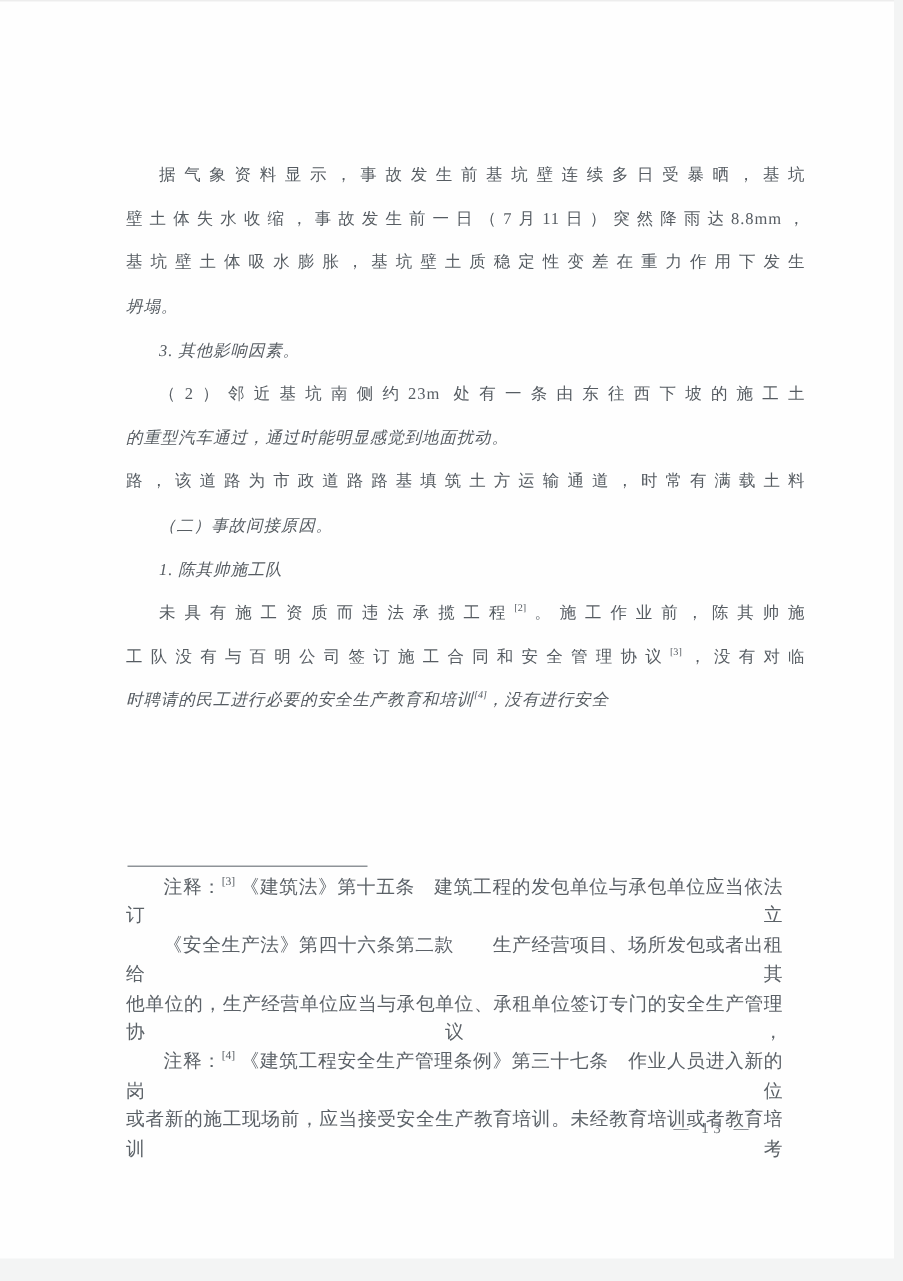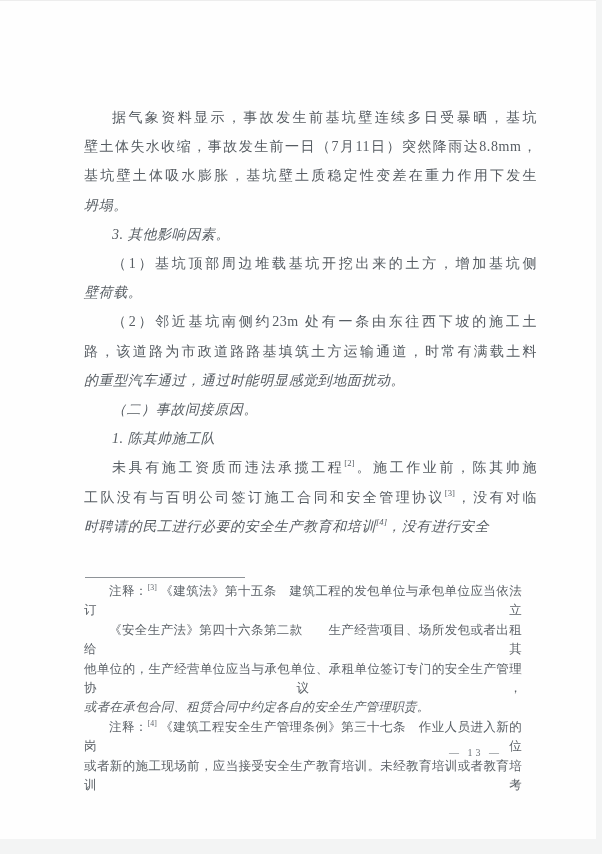--- a/index.html
+++ b/index.html
@@ -12,21 +12,21 @@
   }
   .paper {
     position: absolute; left: 0; top: 0;
     width: 596px; height: 838px;
     background: #fefefe;
     border-top: 1px solid #ededed;
   }
   .body-text {
     position: absolute; left: 84px; top: 102px;
     width: 453px;
-    font-size: 14px; line-height: 29.2px;
+    font-size: 11px; line-height: 29.2px;
     color: #565c62;
     letter-spacing: 0.6px;
   }
   .footnotes {
     position: absolute; left: 84px; top: 581px;
     width: 438px;
     font-size: 12.5px; line-height: 19.4px;
     color: #5b6167;
     letter-spacing: 0.3px;
   }
@@ -59,27 +59,23 @@
       <div class="paragraph">
         <div class="line para-start">据气象资料显示，事故发生前基坑壁连续多日受暴晒，基坑</div>
         <div class="line">壁土体失水收缩，事故发生前一日（7月11日）突然降雨达8.8mm，</div>
         <div class="line">基坑壁土体吸水膨胀，基坑壁土质稳定性变差在重力作用下发生</div>
         <div class="line para-end">坍塌。</div>
       </div>
       <div class="paragraph">
         <div class="line para-start para-end">3. 其他影响因素。</div>
       </div>
       <div class="paragraph">
-        <div class="line para-start">（1）基坑顶部周边堆载基坑开挖出来的土方，增加基坑侧</div>
-        <div class="line para-end">壁荷载。</div>
-      </div>
-      <div class="paragraph">
         <div class="line para-start">（2）邻近基坑南侧约23m 处有一条由东往西下坡的施工土</div>
+        <div class="line para-end">的重型汽车通过，通过时能明显感觉到地面扰动。</div>
         <div class="line">路，该道路为市政道路路基填筑土方运输通道，时常有满载土料</div>
-        <div class="line para-end">的重型汽车通过，通过时能明显感觉到地面扰动。</div>
       </div>
       <div class="paragraph">
         <div class="line para-start para-end">（二）事故间接原因。</div>
       </div>
       <div class="paragraph">
         <div class="line para-start para-end">1. 陈其帅施工队</div>
       </div>
       <div class="paragraph">
         <div class="line para-start">未具有施工资质而违法承揽工程<sup>[2]</sup>。施工作业前，陈其帅施</div>
         <div class="line">工队没有与百明公司签订施工合同和安全管理协议<sup>[3]</sup>，没有对临</div>
@@ -89,21 +85,20 @@
 
   <div class="fn-separator"></div>
 
   <div class="footnotes">
       <div class="paragraph">
         <div class="line para-start">注释：<sup>[3]</sup> 《建筑法》第十五条　建筑工程的发包单位与承包单位应当依法订立</div>
       </div>
       <div class="paragraph">
         <div class="line para-start">《安全生产法》第四十六条第二款　　生产经营项目、场所发包或者出租给其</div>
         <div class="line">他单位的，生产经营单位应当与承包单位、承租单位签订专门的安全生产管理协议，</div>
-        <div class="line para-end">或者在承包合同、租赁合同中约定各自的安全生产管理职责。</div>
       </div>
       <div class="paragraph">
         <div class="line para-start">注释：<sup>[4]</sup> 《建筑工程安全生产管理条例》第三十七条　作业人员进入新的岗位</div>
         <div class="line">或者新的施工现场前，应当接受安全生产教育培训。未经教育培训或者教育培训考</div>
       </div>
     </div>
 
   <div class="page-number">— 13 —</div>
 </div>
 

